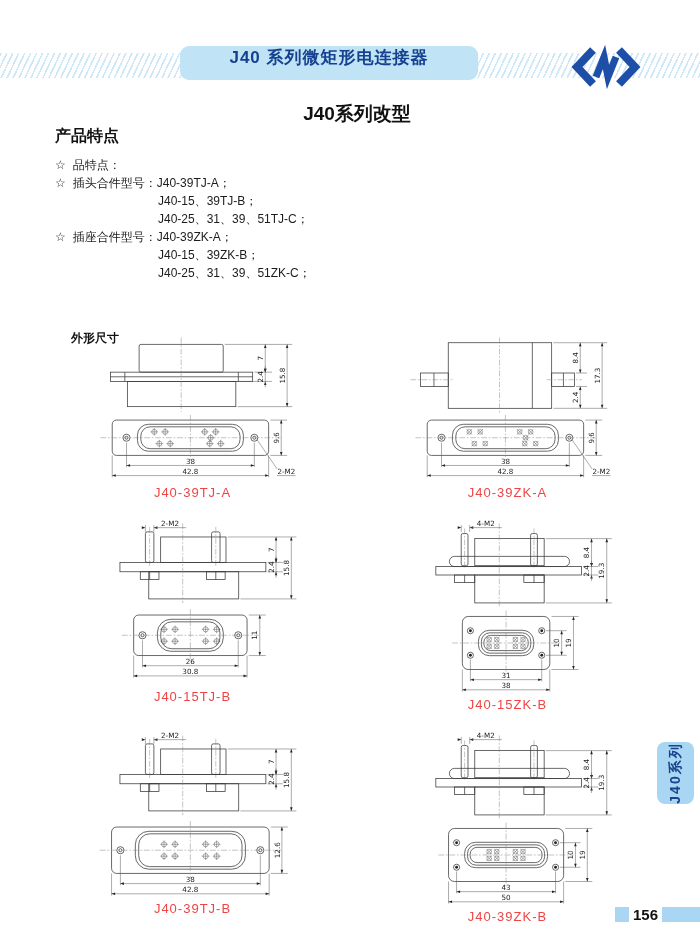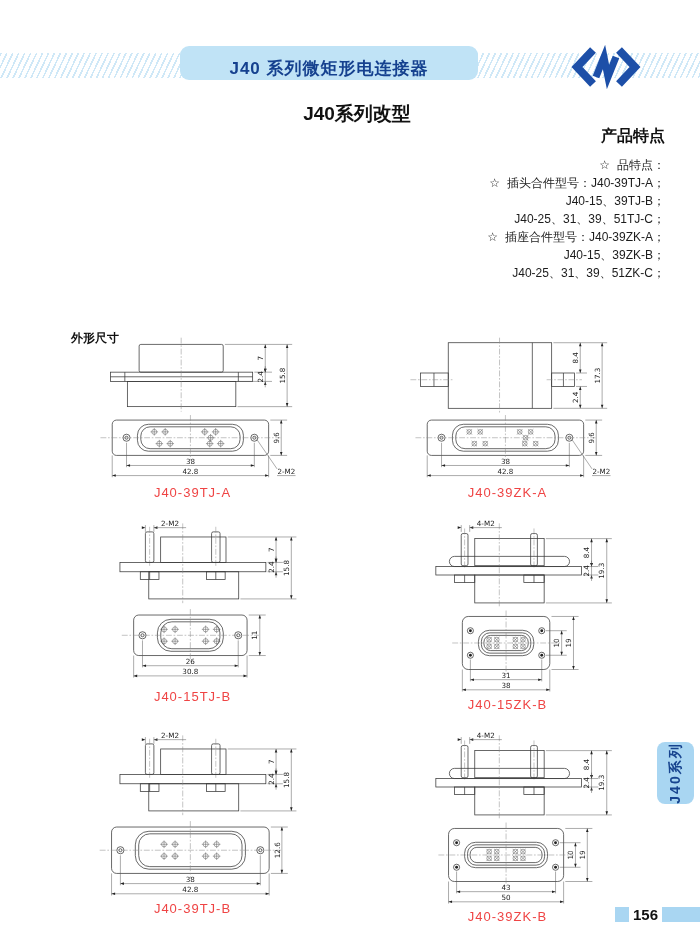--- a/index.html
+++ b/index.html
@@ -3,29 +3,29 @@
 <meta charset="utf-8">
 <style>
   html,body{margin:0;padding:0;background:#fff;}
   body{font-family:"Liberation Sans","DejaVu Sans",sans-serif;}
   .page{position:relative;width:700px;height:943px;background:#fff;overflow:hidden;}
 
   
   .hatch-band{position:absolute;left:0;top:53px;width:700px;height:25px;
     background:repeating-linear-gradient(115deg,#cfe8f7 0 1.6px,#ffffff 1.6px 5.4px);}
   .banner{position:absolute;left:180px;top:46px;width:298px;height:34px;background:#c0e3f6;
-    border-radius:9px;display:flex;align-items:flex-end;justify-content:center;}
+    border-radius:9px;display:flex;align-items:flex-start;justify-content:center;}
   .banner span{color:#15418f;font-weight:bold;font-size:17px;letter-spacing:1px;}
   .logo{position:absolute;left:570px;top:45px;}
 
   .page-title{position:absolute;top:94px;left:0;width:100%;text-align:center;
     font-size:19px;font-weight:bold;color:#111;margin:7px;}
 
   
-  .features{position:absolute;left:55px;top:126px;width:610px;text-align:right;}
+  .features{position:absolute;left:55px;top:126px;width:610px;}
   .features h2{font-size:16px;font-weight:bold;color:#111;margin:0 0 9px 0;}
   .fline{font-size:12px;color:#1c1c1c;line-height:18px;white-space:nowrap;}
   .fline .star{margin-right:7px;}
   .fline.cont{padding-left:103px;}
 
   
   .dims-heading{position:absolute;left:55px;top:314px;font-size:12px;font-weight:bold;color:#111;margin:16px;}
   .grid{position:absolute;left:35px;top:336px;width:630px;display:grid;
     grid-template-columns:315px 315px;row-gap:20px;}
   .cell{display:flex;flex-direction:column;align-items:center;}

